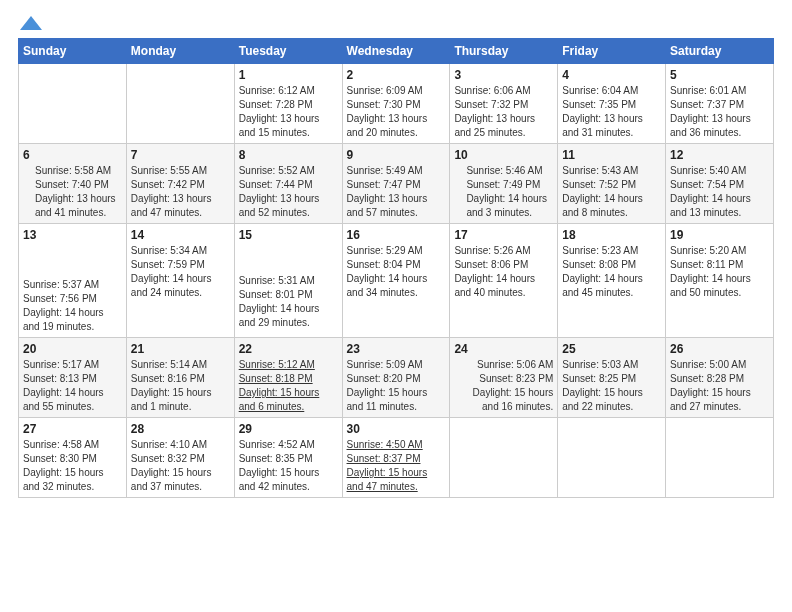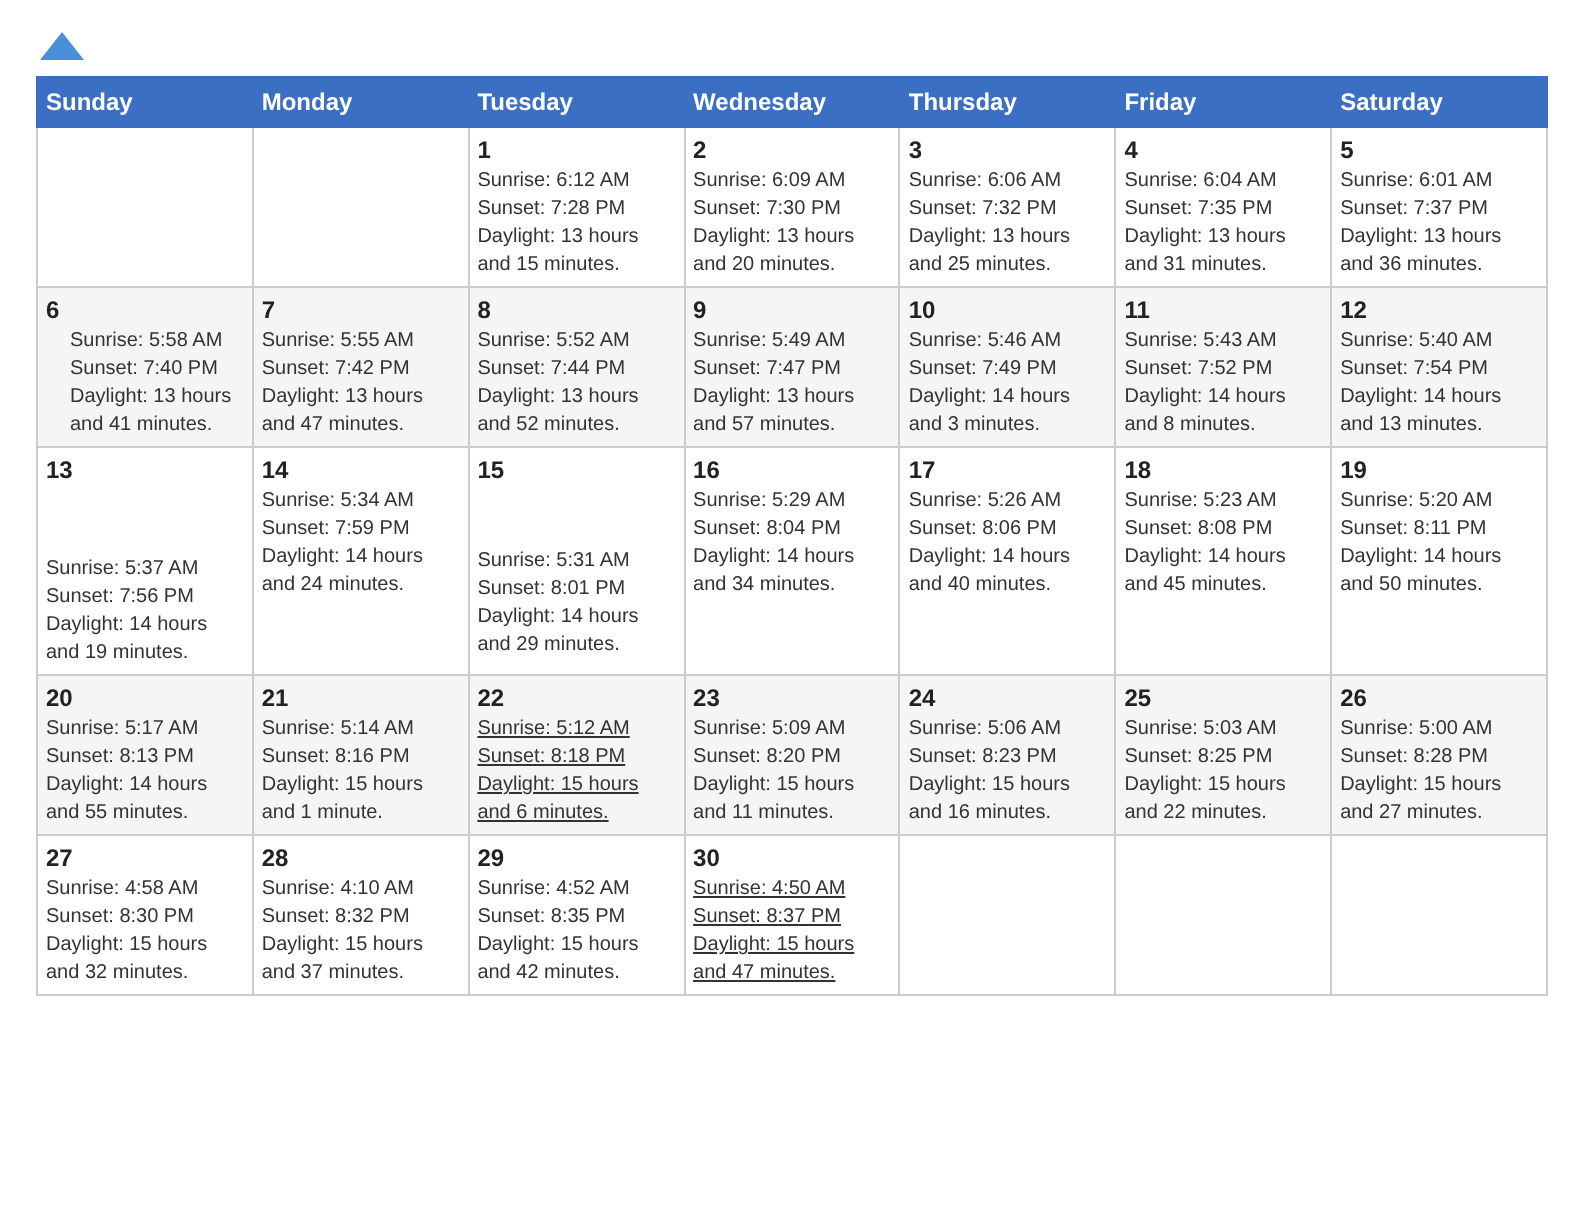--- a/index.html
+++ b/index.html
@@ -178,21 +178,21 @@
 Daylight: 13 hours and 52 minutes.</div>
           </td>
           <td>
             <span class="day-number">9</span>
             <div class="day-info" style="white-space: pre-line;">Sunrise: 5:49 AM
 Sunset: 7:47 PM
 Daylight: 13 hours and 57 minutes.</div>
           </td>
           <td>
             <span class="day-number">10</span>
-            <div class="day-info" style="white-space: pre-line;">Sunrise: 5:46 AM
+            <div class="day-info" style="white-space: pre-line; margin-left: 12px;">Sunrise: 5:46 AM
 Sunset: 7:49 PM
 Daylight: 14 hours and 3 minutes.</div>
           </td>
           <td>
             <span class="day-number">11</span>
             <div class="day-info" style="white-space: pre-line;">Sunrise: 5:43 AM
 Sunset: 7:52 PM
 Daylight: 14 hours and 8 minutes.</div>
           </td>
           <td>
@@ -266,21 +266,21 @@
 Daylight: 15 hours and 6 minutes.</div>
           </td>
           <td>
             <span class="day-number">23</span>
             <div class="day-info" style="white-space: pre-line;">Sunrise: 5:09 AM
 Sunset: 8:20 PM
 Daylight: 15 hours and 11 minutes.</div>
           </td>
           <td>
             <span class="day-number">24</span>
-            <div class="day-info" style="white-space: pre-line;">Sunrise: 5:06 AM
+            <div class="day-info" style="white-space: pre-line; text-align: right;">Sunrise: 5:06 AM
 Sunset: 8:23 PM
 Daylight: 15 hours and 16 minutes.</div>
           </td>
           <td>
             <span class="day-number">25</span>
             <div class="day-info" style="white-space: pre-line;">Sunrise: 5:03 AM
 Sunset: 8:25 PM
 Daylight: 15 hours and 22 minutes.</div>
           </td>
           <td>

